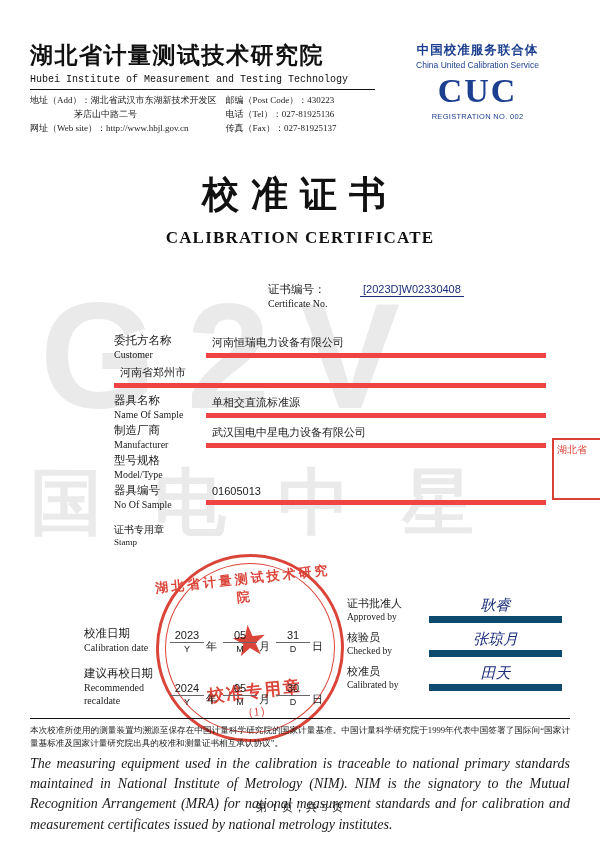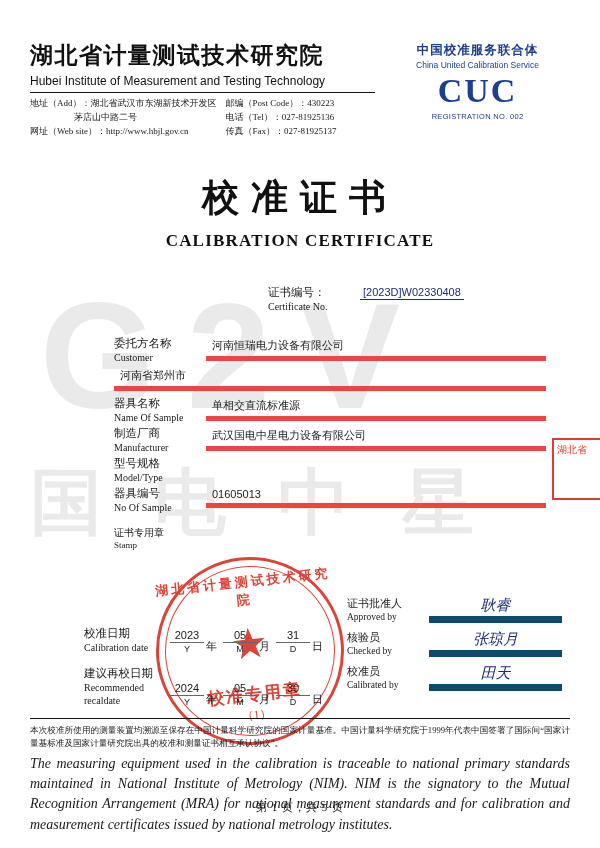--- a/index.html
+++ b/index.html
@@ -60,22 +60,22 @@
   .hdr-left { width: 345px; }
   .org-cn {
     font-family: "Liberation Serif", serif;
     font-weight: bold;
     font-size: 23px;
     letter-spacing: 1.5px;
     color: #111;
     white-space: nowrap;
   }
   .org-en {
-    font-family: Liberation Sans, sans-serif;
-    font-size: 12px;
+    font-family: Liberation Mono, monospace;
+    font-size: 10px;
     color: #111;
     margin-top: 3px;
     white-space: nowrap;
   }
   .hdr-rule {
     border-top: 1.4px solid #111;
     margin-top: 4px;
     margin-bottom: 4px;
     width: 345px;
   }

